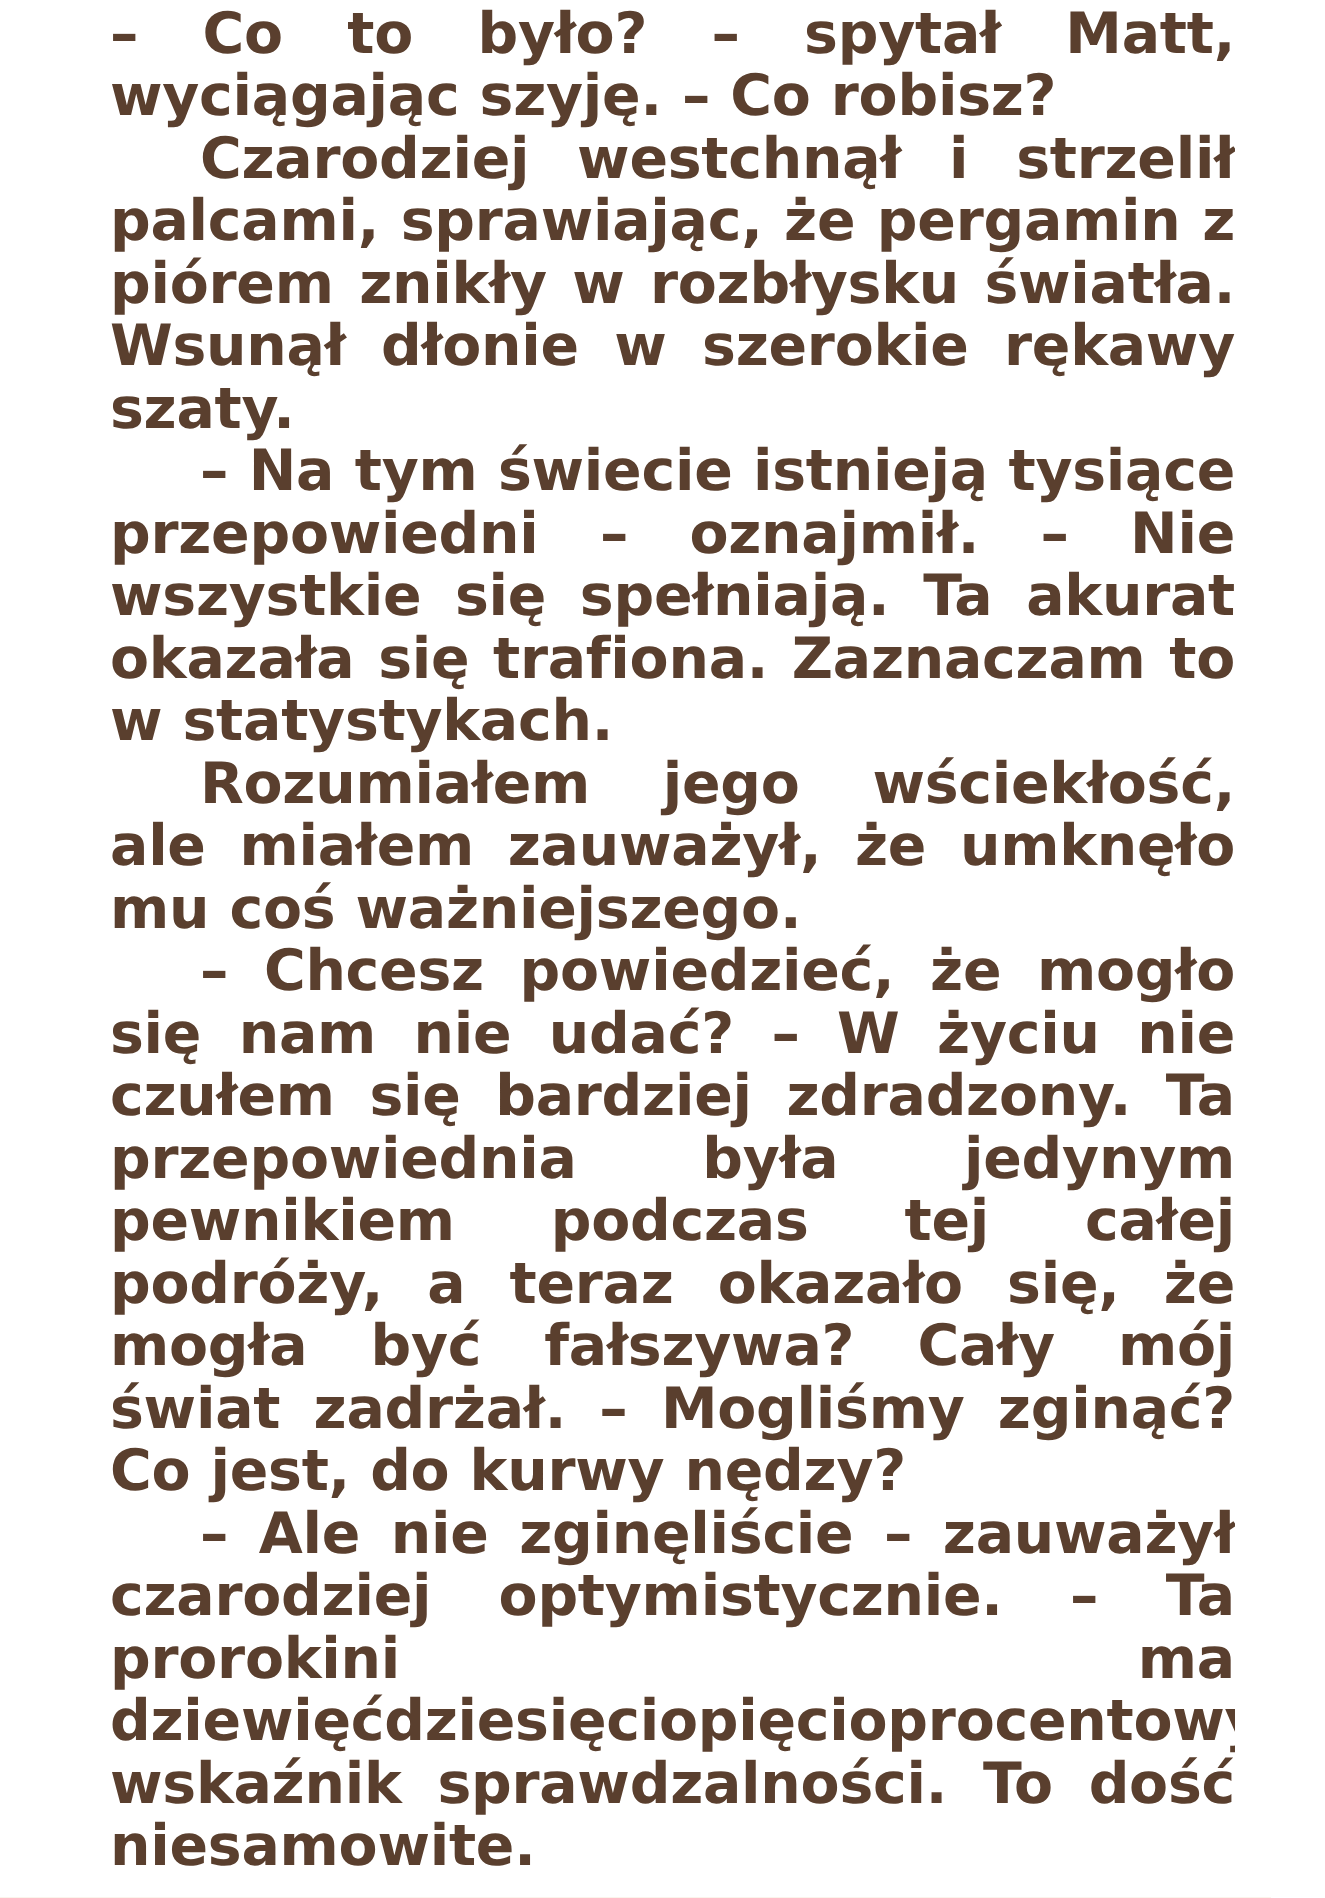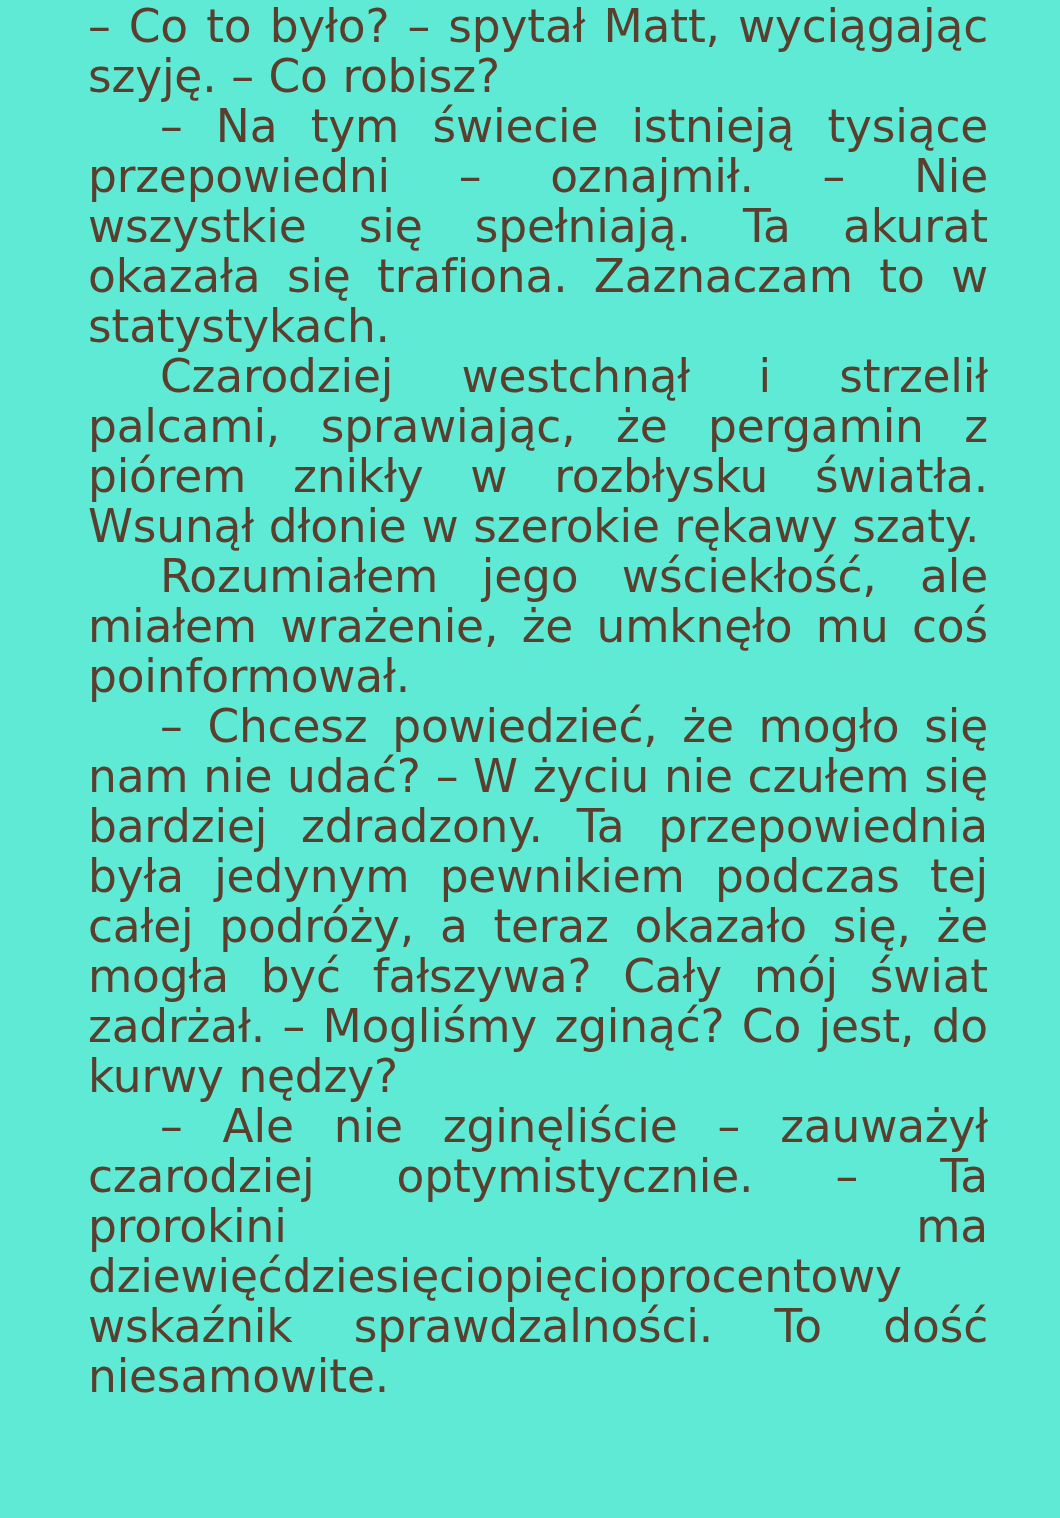--- a/index.html
+++ b/index.html
@@ -54,24 +54,24 @@
     top: 0;
     left: 88px;
     right: 72px;
     bottom: 0;
     overflow: hidden;
   }
 </style>
 </head>
 <body style="background: rgb(246, 228, 204);">
 
-<div id="page" style="background: #5eead4;">
+<div id="page" style="background: #ffffff; font-weight: bold;">
   <div id="page-body">
     <div class="book-text" style="color: rgb(90, 63, 46);">
       <p class="para">– Co to było? – spytał Matt, wyciągając szyję. – Co robisz?</p>
+      <p class="para indent">Czarodziej westchnął i strzelił palcami, sprawiając, że pergamin z piórem znikły w rozbłysku światła. Wsunął dłonie w szerokie rękawy szaty.</p>
       <p class="para indent">– Na tym świecie istnieją tysiące przepowiedni – oznajmił. – Nie wszystkie się spełniają. Ta akurat okazała się trafiona. Zaznaczam to w statystykach.</p>
-      <p class="para indent">Czarodziej westchnął i strzelił palcami, sprawiając, że pergamin z piórem znikły w rozbłysku światła. Wsunął dłonie w szerokie rękawy szaty.</p>
-      <p class="para indent">Rozumiałem jego wściekłość, ale miałem wrażenie, że umknęło mu coś poinformował.</p>
+      <p class="para indent">Rozumiałem jego wściekłość, ale miałem zauważył, że umknęło mu coś ważniejszego.</p>
       <p class="para indent">– Chcesz powiedzieć, że mogło się nam nie udać? – W życiu nie czułem się bardziej zdradzony. Ta przepowiednia była jedynym pewnikiem podczas tej całej podróży, a teraz okazało się, że mogła być fałszywa? Cały mój świat zadrżał. – Mogliśmy zginąć? Co jest, do kurwy nędzy?</p>
       <p class="para indent">– Ale nie zginęliście – zauważył czarodziej optymistycznie. – Ta prorokini ma dziewięćdziesięciopięcioprocentowy wskaźnik sprawdzalności. To dość niesamowite.</p>
     </div>
   </div>
 </div>
 
 </body></html>

